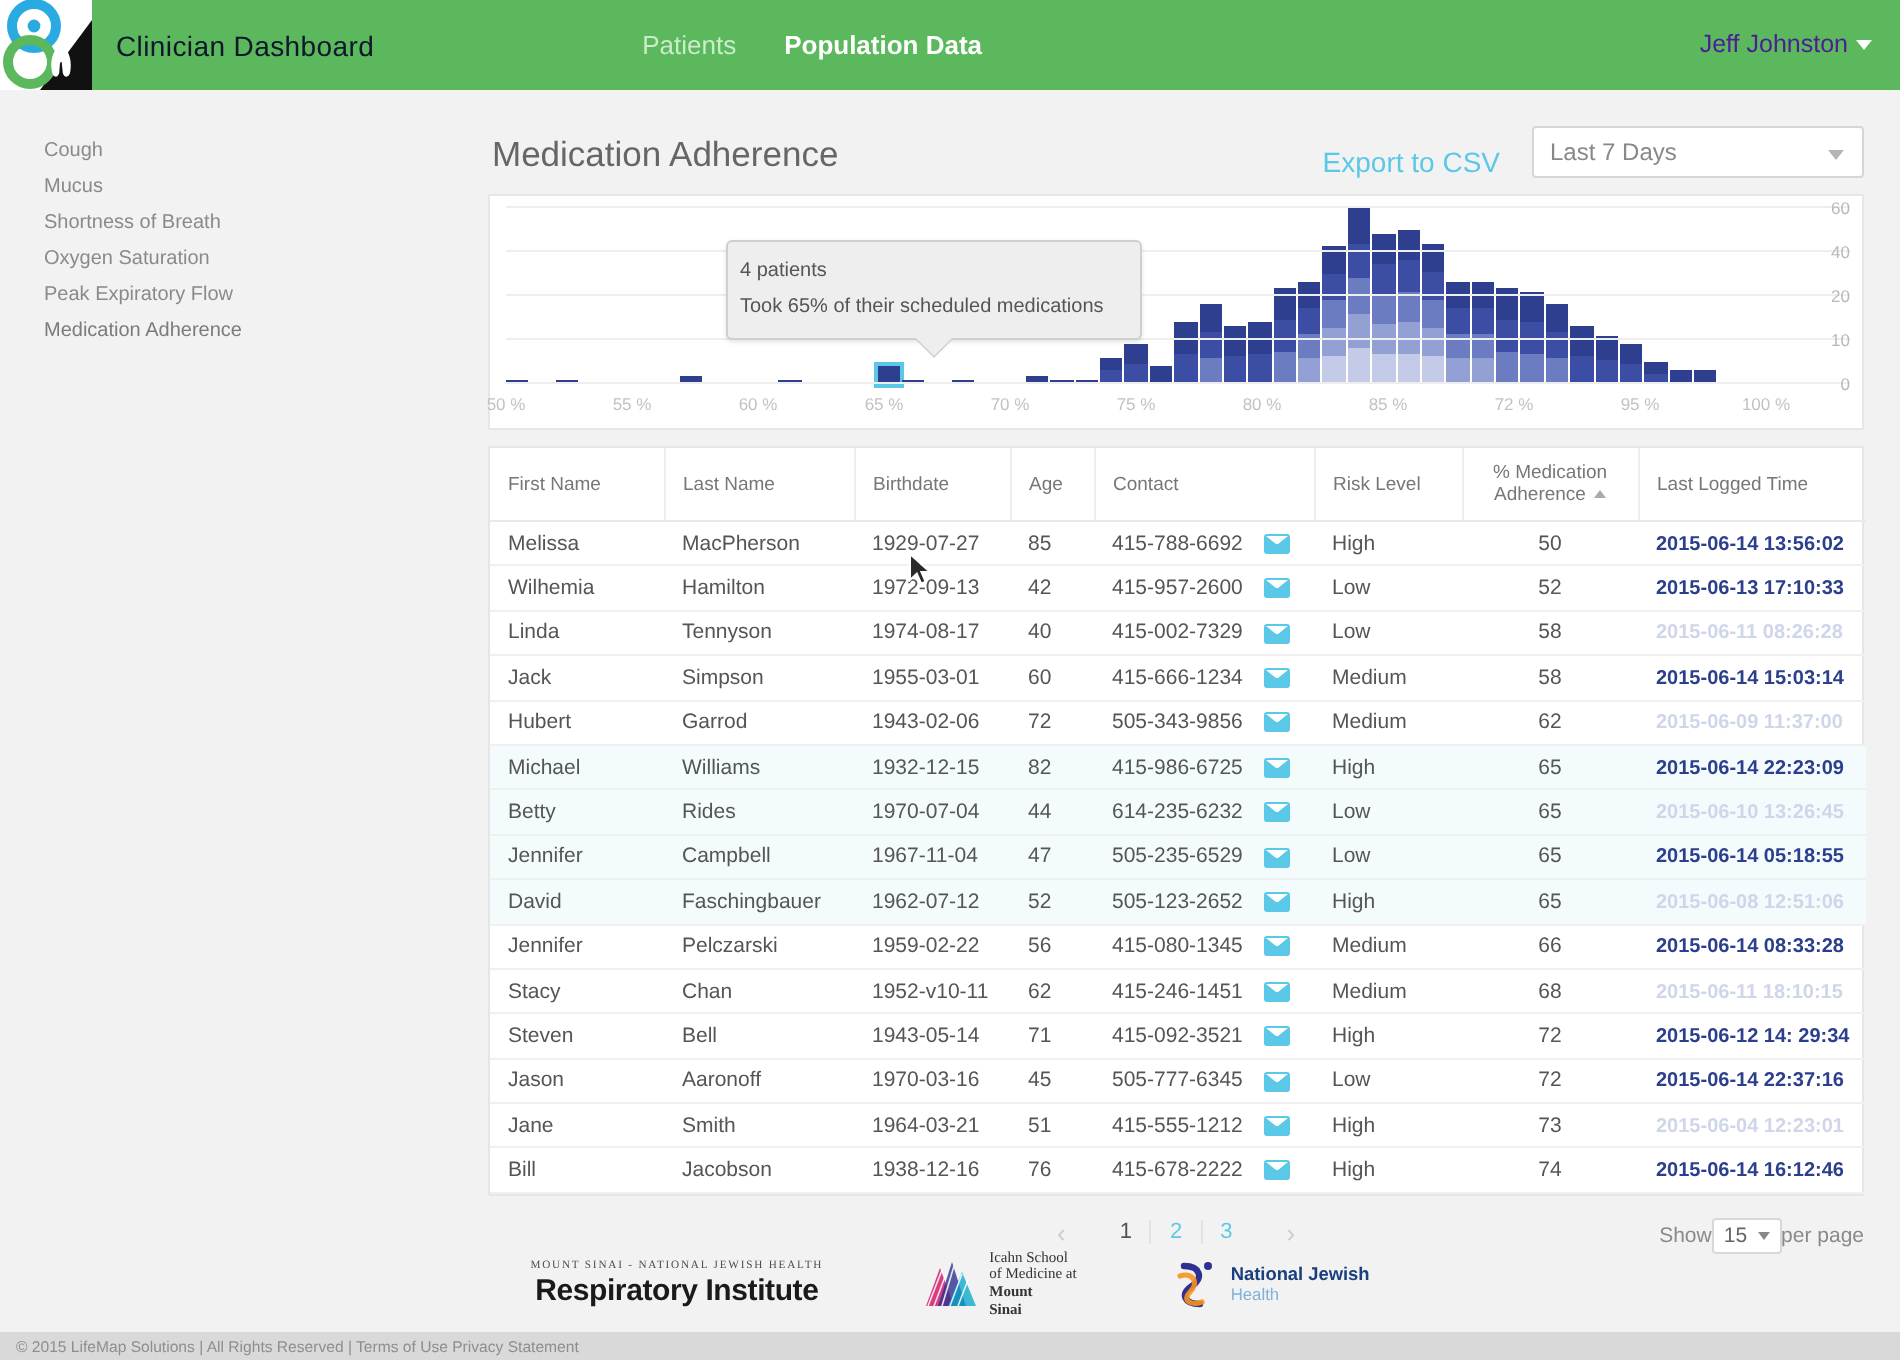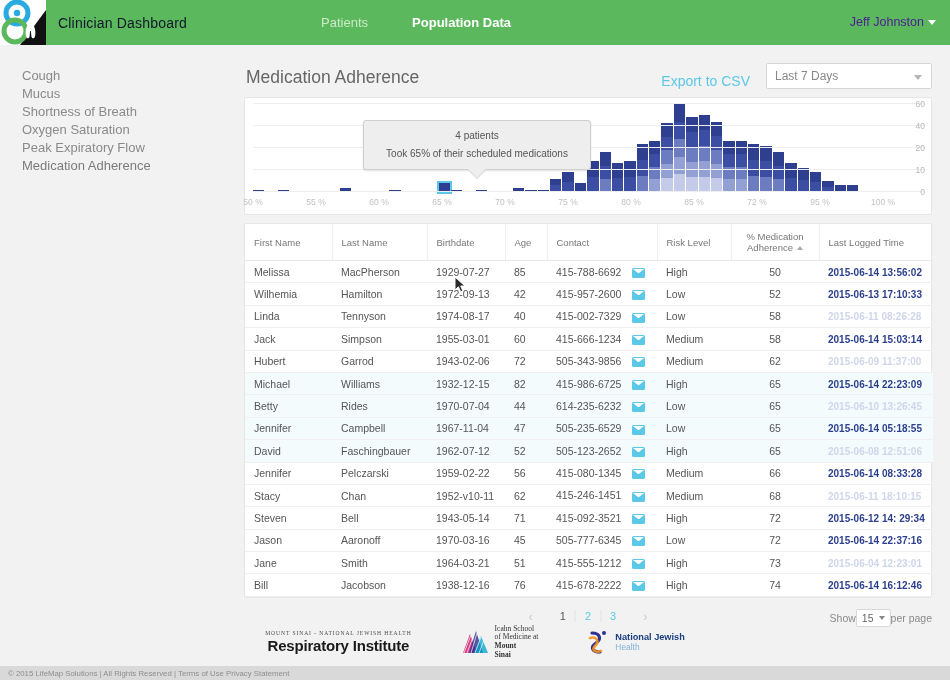--- a/index.html
+++ b/index.html
@@ -18,42 +18,42 @@
   }
   .logo-box {
     width: 46px; height: 45px; background: #ffffff; position: relative;
     flex: 0 0 46px; overflow: hidden;
   }
   .logo-svg { position: absolute; top: 0; left: 0; }
   .brand-title {
     color: #0f172a; font-size: 14px; font-weight: 400;
     margin-left: 12px; letter-spacing: .2px; white-space: nowrap;
   }
-  .topnav { display: flex; align-items: center; margin-left: 134px; gap: 44px; }
+  .topnav { display: flex; align-items: center; margin-left: 134px; gap: 24px; }
   .topnav a {
     color: #c9ecc9; font-size: 13px; text-decoration: none; white-space: nowrap;
   }
   .topnav a.active { color: #ffffff; font-weight: bold; }
   .user-menu {
     position: absolute; right: 14px; top: 15px;
     color: #4c1d95; font-size: 12.5px; white-space: nowrap;
   }
   .caret-down {
     display: inline-block; margin-left: 4px;
     border-left: 4px solid transparent; border-right: 4px solid transparent;
     border-top: 5px solid #ffffff; vertical-align: middle;
   }
 
   
   .sidebar {
     position: absolute; left: 0; top: 45px; width: 240px; height: 570px;
     background: #f2f2f2; padding: 22px 0 0 22px;
   }
   .side-item {
-    font-size: 13px; color: #8a8a8a; line-height: 17.6px;
+    font-size: 10px; color: #8a8a8a; line-height: 17.6px;
     padding: 0; margin-bottom: .5px; cursor: pointer; white-space: nowrap;
   }
   .side-item.active { color: #7b7b7b; }
 
   
   .main {
     position: absolute; left: 240px; top: 45px;
     width: 710px; height: 570px; padding: 16px 18px 0 4px;
   }
   .main-head { position: relative; height: 34px; }
@@ -105,23 +105,23 @@
   }
   .xlabels {
     position: absolute; left: 8px; right: 48px; bottom: 3px; height: 14px;
   }
   .xlab {
     position: absolute; font-size: 8.5px; color: #c2c2c2;
     transform: translateX(-50%); white-space: nowrap;
   }
   
   .tooltip {
-    position: absolute; left: 118px; top: 22px; width: 228px;
+    position: absolute; left: 118px; top: 22px; width: 208px;
     background: #eeeeee; border: 1px solid #cfcfcf; border-radius: 3px;
-    padding: 9px 6px 10px; text-align: center;
+    padding: 9px 6px 10px; text-align: left;
     box-shadow: 0 1px 2px rgba(0,0,0,.12); z-index: 20;
   }
   .tt-l1 { font-size: 10px; color: #555; margin-bottom: 7px; }
   .tt-l2 { font-size: 10px; color: #555; }
   .tt-arrow {
     position: absolute; left: 50%; bottom: -9px; margin-left: -9px;
     width: 0; height: 0;
     border-left: 9px solid transparent; border-right: 9px solid transparent;
     border-top: 9px solid #eeeeee;
     filter: drop-shadow(0 1px 0 #cfcfcf);

